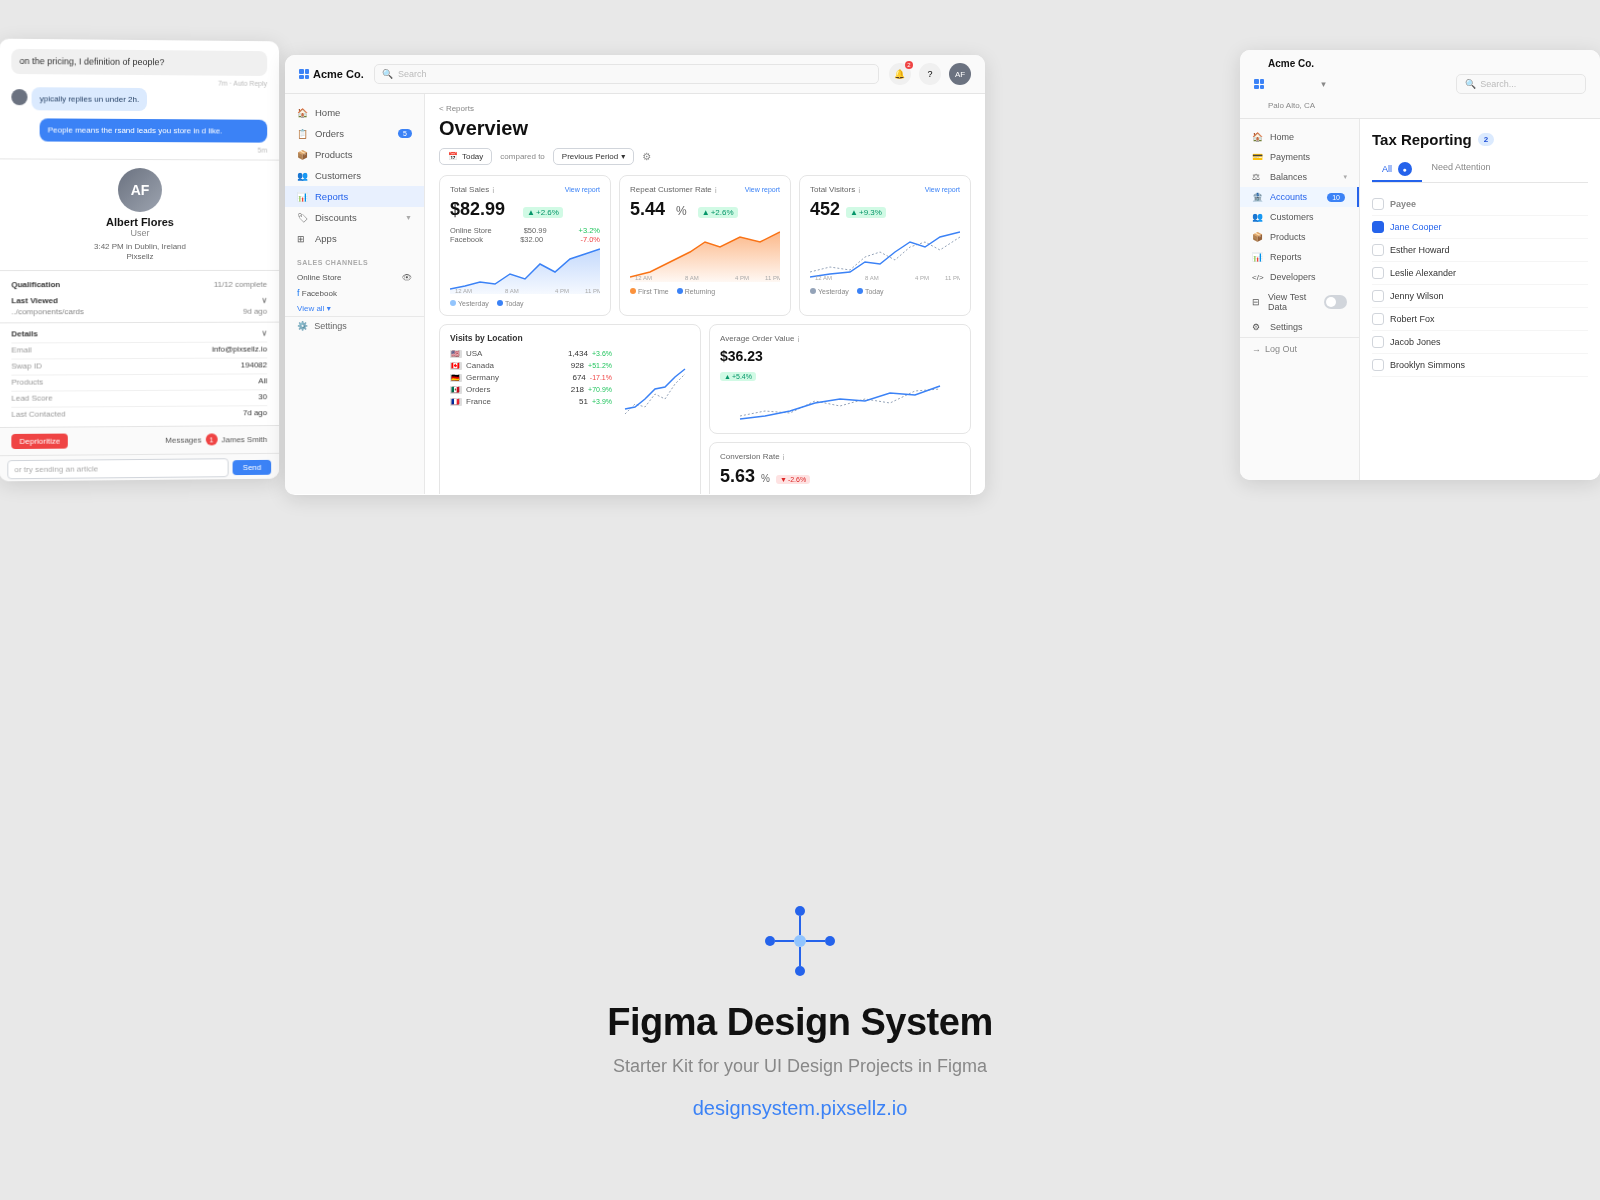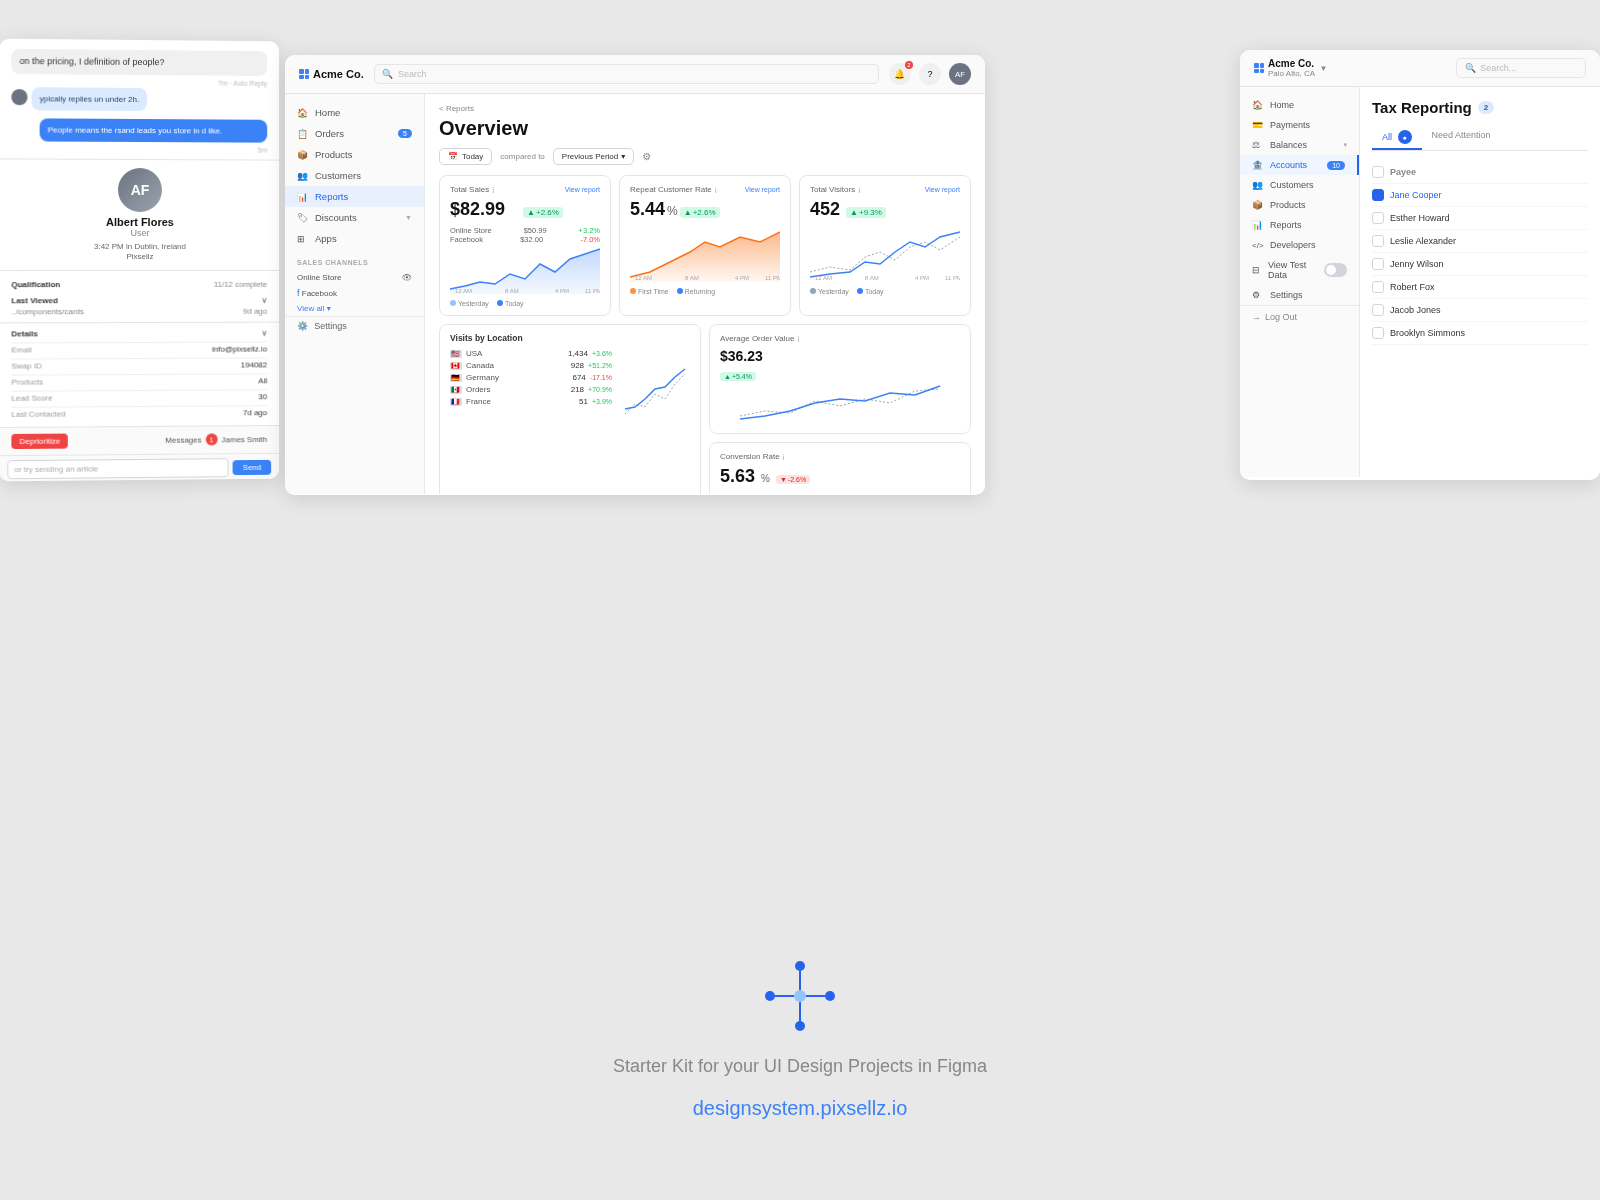--- a/index.html
+++ b/index.html
@@ -843,21 +843,21 @@
         </div>
 
         <div class="metric-card">
           <div class="metric-header">
             <div class="metric-title">
               <span>Repeat Customer Rate</span>
               <span style="color: #aaa;">ℹ</span>
             </div>
             <span class="view-report">View report</span>
           </div>
-          <div style="display: flex; align-items: baseline; gap: 2px;">
+          <div style="display: flex; align-items: baseline; gap: 11px;">
             <div class="metric-value">5.44</div>
             <span style="font-size: 12px; color: #666;">%</span>
             <span class="metric-change up">▲ <span>+2.6%</span></span>
           </div>
           <svg class="chart-svg" viewBox="0 0 150 60" style="height: 60px;">
             <defs>
               <linearGradient id="orangeGrad" x1="0" y1="0" x2="0" y2="1">
                 <stop offset="0%" stop-color="#f97316" stop-opacity="0.5"></stop>
                 <stop offset="100%" stop-color="#f97316" stop-opacity="0.05"></stop>
               </linearGradient>
@@ -1003,21 +1003,21 @@
   <div class="panel-3-header">
     <div style="display: flex; align-items: center; gap: 4px; flex: 1;">
       <div class="logo-grid" style="display: grid; grid-template-columns: 1fr 1fr; gap: 1px; width: 10px; height: 10px;">
         <span style="background: #3b82f6; border-radius: 1px;"></span>
         <span style="background: #3b82f6; border-radius: 1px;"></span>
         <span style="background: #3b82f6; border-radius: 1px;"></span>
         <span style="background: #3b82f6; border-radius: 1px;"></span>
       </div>
       <div>
         <div style="font-size: 10px; font-weight: 600; color: #111;">Acme Co.</div>
-        <div style="font-size: 8px; color: #888;">Palo Alto, CA</div>
+        <div style="font-size: 8px; color: #888; margin-top: 32px;">Palo Alto, CA</div>
       </div>
       <span style="font-size: 9px; color: #888; margin-left: 2px;">▾</span>
     </div>
     <div class="search-box" style="flex: 0 0 130px;">
       <span>🔍</span>
       <span style="font-size: 9px; color: #bbb;">Search...</span>
     </div>
   </div>
 
   <div class="panel-3-content">
@@ -1142,15 +1142,16 @@
 
       <circle cx="40" cy="40" r="6" fill="#93c5fd"></circle>
 
       <line x1="40" y1="15" x2="40" y2="34" stroke="#2563eb" stroke-width="2"></line>
       <line x1="65" y1="40" x2="46" y2="40" stroke="#2563eb" stroke-width="2"></line>
       <line x1="40" y1="65" x2="40" y2="46" stroke="#2563eb" stroke-width="2"></line>
       <line x1="15" y1="40" x2="34" y2="40" stroke="#2563eb" stroke-width="2"></line>
     </svg>
   </div>
 
+  <div class="main-title">Figma Design System</div>
   <div class="subtitle">Starter Kit for your UI Design Projects in Figma</div>
   <a class="link-text" href="#">designsystem.pixsellz.io</a>
 </div>
 
 </body></html>

